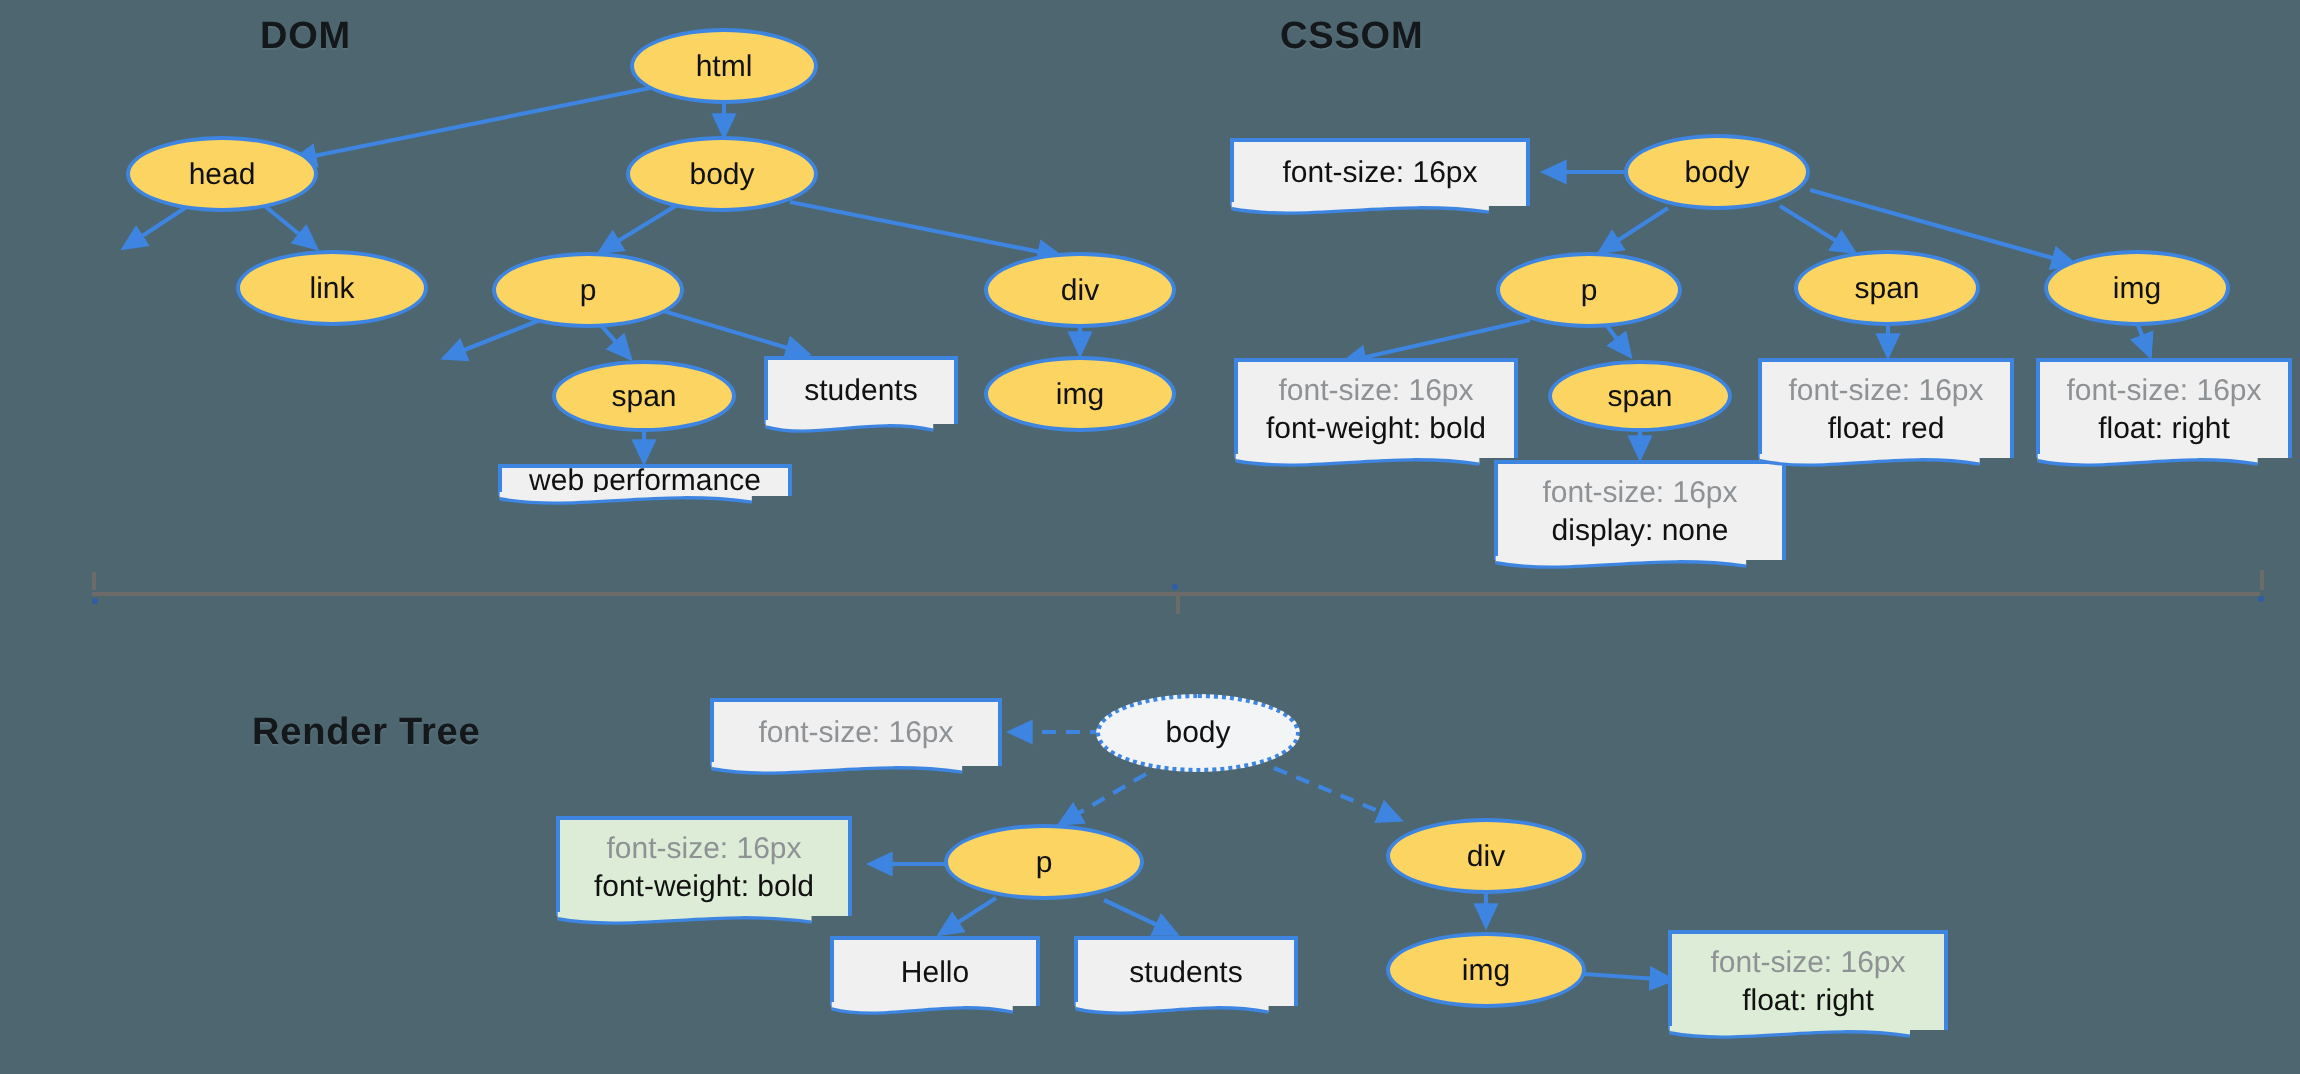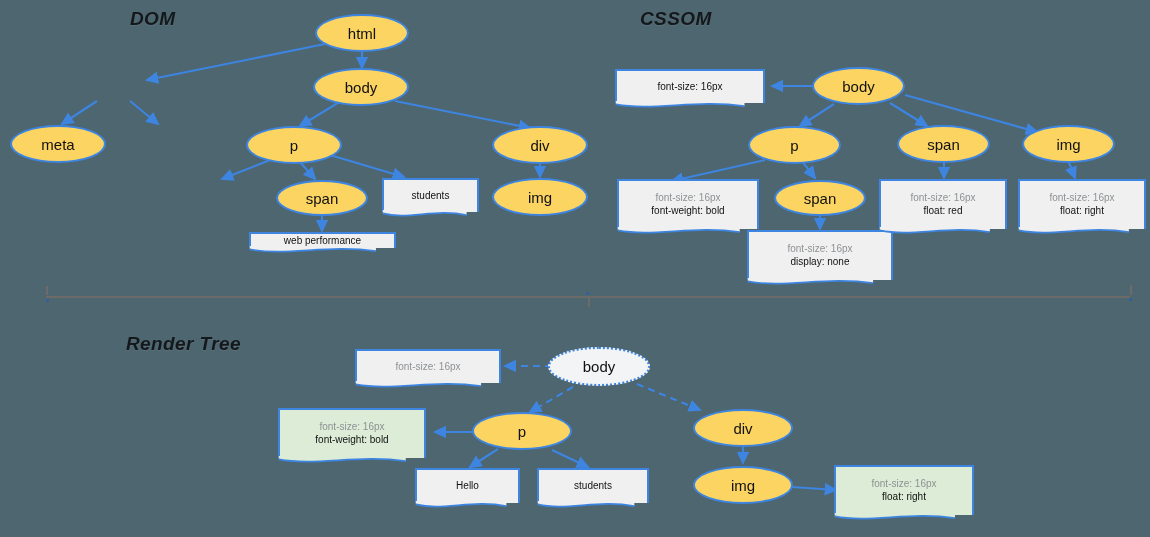--- a/index.html
+++ b/index.html
@@ -8,21 +8,21 @@
     background:#4d6670;
     font-family:"Liberation Sans","DejaVu Sans",sans-serif;
     overflow:hidden;
     position:relative;
   }
   #stage{position:absolute;left:0;top:0;width:1150px;height:537px;}
   svg.edges{position:absolute;left:0;top:0;width:1150px;height:537px;pointer-events:none;}
 
   .section-title{
     position:absolute;
-    font-weight:bold;font-style:italic;
+    font-weight:bold;
     font-size:19px;color:#14181b;
     letter-spacing:.4px;
     white-space:nowrap;
     text-shadow:0 1px 0 rgba(255,255,255,.07);
   }
 
   
   .node{
     position:absolute;
     display:flex;align-items:center;justify-content:center;
@@ -40,21 +40,21 @@
   }
 
   
   .docbox{
     position:absolute;
     box-sizing:border-box;
     background:#f0f0f0;
     border:2px solid #3d85e0;
     border-bottom:none;
     color:#111;
-    font-size:10px;
+    font-size:15px;
     display:flex;flex-direction:column;
     align-items:center;justify-content:center;
     text-align:left;
     line-height:1.28;
     white-space:nowrap;
   }
   .docbox .wave{
     position:absolute;left:-2px;right:-2px;bottom:-9px;height:11px;
     pointer-events:none;
   }
@@ -120,22 +120,23 @@
       <path d="M498,449 L470,467"></path>
       <path d="M552,450 L588,467"></path>
       <path d="M743,443 L743,463"></path>
       <path d="M792,487 L836,490"></path>
     </g>
   </svg>
 
   <div class="section-title" style="left:130px;top:8px;">DOM</div>
 
   <div class="node" style="left:315px;top:14px;width:94px;height:38px;">html</div>
+  <div class="node" style="left:63px;top:68px;width:96px;height:38px;">head</div>
   <div class="node" style="left:313px;top:68px;width:96px;height:38px;">body</div>
-  <div class="node" style="left:10px;top:125px;width:96px;height:38px;">meta</div>
+  <div class="node" style="left:118px;top:125px;width:96px;height:38px;">link</div>
   <div class="node" style="left:246px;top:126px;width:96px;height:38px;">p</div>
   <div class="node" style="left:492px;top:126px;width:96px;height:38px;">div</div>
   <div class="node" style="left:276px;top:180px;width:92px;height:36px;">span</div>
   <div class="node" style="left:492px;top:178px;width:96px;height:38px;">img</div>
 
   <div class="docbox" style="left:382px;top:178px;width:97px;height:34px;">
     <span>students</span>
   <svg class="wave" viewBox="0 0 101 13" preserveAspectRatio="none">
         <path class="fill" d="M1,0 L1,4 C30.299999999999997,12 62.62,-2 100,6 L100,0 Z"></path>
         <path class="stroke" d="M1,4 C30.299999999999997,12 62.62,-2 100,6"></path>
@@ -198,21 +199,21 @@
     </div>
 
   <div class="divider" style="left:46px;top:296px;width:1084px;"></div>
   <div class="tick" style="left:46px;top:286px;height:9px;"></div>
   <div class="tickdot" style="left:46px;top:299px;"></div>
   <div class="tick" style="left:588px;top:297px;height:10px;"></div>
   <div class="tickdot" style="left:586px;top:292px;"></div>
   <div class="tick" style="left:1130px;top:285px;height:10px;"></div>
   <div class="tickdot" style="left:1129px;top:298px;"></div>
 
-  <div class="section-title" style="left:126px;top:333px;">Render Tree</div>
+  <div class="section-title" style="left:126px;top:356px;">Render Tree</div>
 
   <div class="node ghost" style="left:548px;top:347px;width:102px;height:39px;">body</div>
   <div class="node" style="left:472px;top:412px;width:100px;height:38px;">p</div>
   <div class="node" style="left:693px;top:409px;width:100px;height:38px;">div</div>
   <div class="node" style="left:693px;top:466px;width:100px;height:38px;">img</div>
 
   <div class="docbox" style="left:355px;top:349px;width:146px;height:34px;">
     <span class="prop-muted">font-size: 16px</span>
   <svg class="wave" viewBox="0 0 150 13" preserveAspectRatio="none">
         <path class="fill" d="M1,0 L1,4 C45,12 93,-2 149,6 L149,0 Z"></path>

